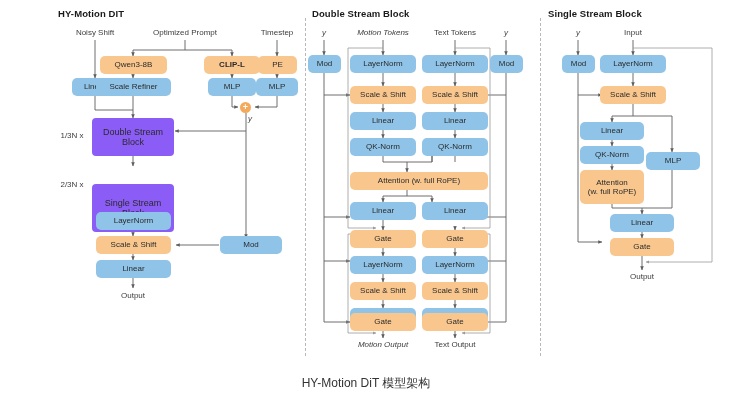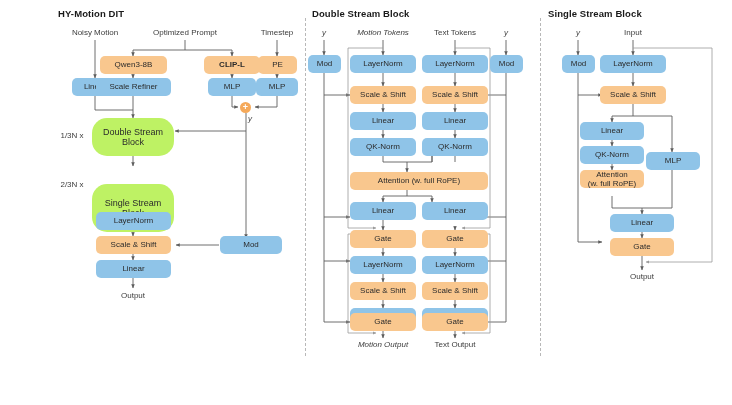--- a/index.html
+++ b/index.html
@@ -21,21 +21,21 @@
   }
   .lbl.it{font-style:italic;}
 
   .box{
     position:absolute;box-sizing:border-box;display:flex;align-items:center;
     justify-content:center;text-align:center;border-radius:5px;
     font-size:8px;line-height:1.15;color:#2b2b2b;white-space:pre-line;
   }
   .blue{background:#8fc4e8;}
   .orange{background:#f9c78e;}
-  .green{background:#bef264;border-radius:15px;font-size:9px;}
+  .green{background:#8b5cf6;border-radius:4px;font-size:9px;}
 
   .plus{
     position:absolute;width:11px;height:11px;border-radius:50%;
     background:#f5a95a;color:#fff;font-size:9px;line-height:11px;
     text-align:center;font-weight:bold;
   }
   .dash{
     position:absolute;width:0;border-left:1px dashed #b8b8b8;
   }
   .caption{
@@ -174,21 +174,21 @@
 
       <path d="M633,48 L712,48 L712,262 L646,262" marker-end="url(#ars)"></path>
     </g>
   </svg>
 
   <div class="dash" style="left:305px;top:18px;height:338px;"></div>
   <div class="dash" style="left:540px;top:18px;height:338px;"></div>
 
   <div class="panel-title" style="left:58px;top:8px;">HY-Motion DIT</div>
 
-  <div class="lbl" style="left:55px;top:28px;width:80px;">Noisy Motion</div>
+  <div class="lbl" style="left:55px;top:28px;width:80px;">Noisy Shift</div>
   <div class="lbl" style="left:137px;top:28px;width:96px;">Optimized Prompt</div>
   <div class="lbl" style="left:247px;top:28px;width:60px;">Timestep</div>
 
   <div class="box orange" style="left:100px;top:56px;width:67px;height:18px;">Qwen3-8B</div>
   <div class="box orange" style="left:204px;top:56px;width:56px;height:18px;font-weight:bold;">CLIP-L</div>
   <div class="box orange" style="left:258px;top:56px;width:39px;height:18px;">PE</div>
 
   <div class="box blue" style="left:72px;top:78px;width:46px;height:18px;">Linear</div>
   <div class="box blue" style="left:96px;top:78px;width:75px;height:18px;">Scale Refiner</div>
   <div class="box blue" style="left:208px;top:78px;width:48px;height:18px;">MLP</div>
@@ -256,23 +256,24 @@
 
   <div class="lbl it" style="left:571px;top:28px;width:14px;">y</div>
   <div class="lbl" style="left:608px;top:28px;width:50px;">Input</div>
 
   <div class="box blue" style="left:562px;top:55px;width:33px;height:18px;">Mod</div>
   <div class="box blue" style="left:600px;top:55px;width:66px;height:18px;">LayerNorm</div>
   <div class="box orange" style="left:600px;top:86px;width:66px;height:18px;">Scale &amp; Shift</div>
 
   <div class="box blue" style="left:580px;top:122px;width:64px;height:18px;">Linear</div>
   <div class="box blue" style="left:580px;top:146px;width:64px;height:18px;">QK-Norm</div>
-  <div class="box orange" style="left:580px;top:170px;width:64px;height:18px;">Attention
+  <div class="box orange" style="left:580px;top:170px;width:64px;height:34px;">Attention
 (w. full RoPE)</div>
 
   <div class="box blue" style="left:646px;top:152px;width:54px;height:18px;">MLP</div>
 
   <div class="box blue" style="left:610px;top:214px;width:64px;height:18px;">Linear</div>
   <div class="box orange" style="left:610px;top:238px;width:64px;height:18px;">Gate</div>
 
   <div class="lbl" style="left:617px;top:272px;width:50px;">Output</div>
 
+  <div class="caption" style="top:375px;">HY-Motion DiT 模型架构</div>
 </div>
 
 </body></html>

